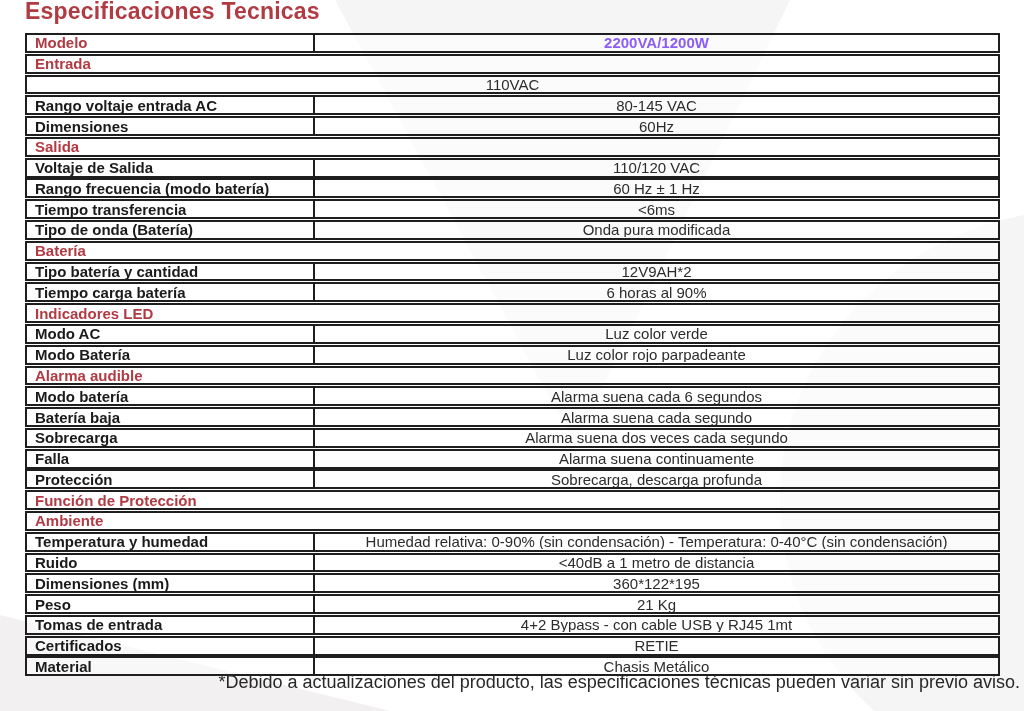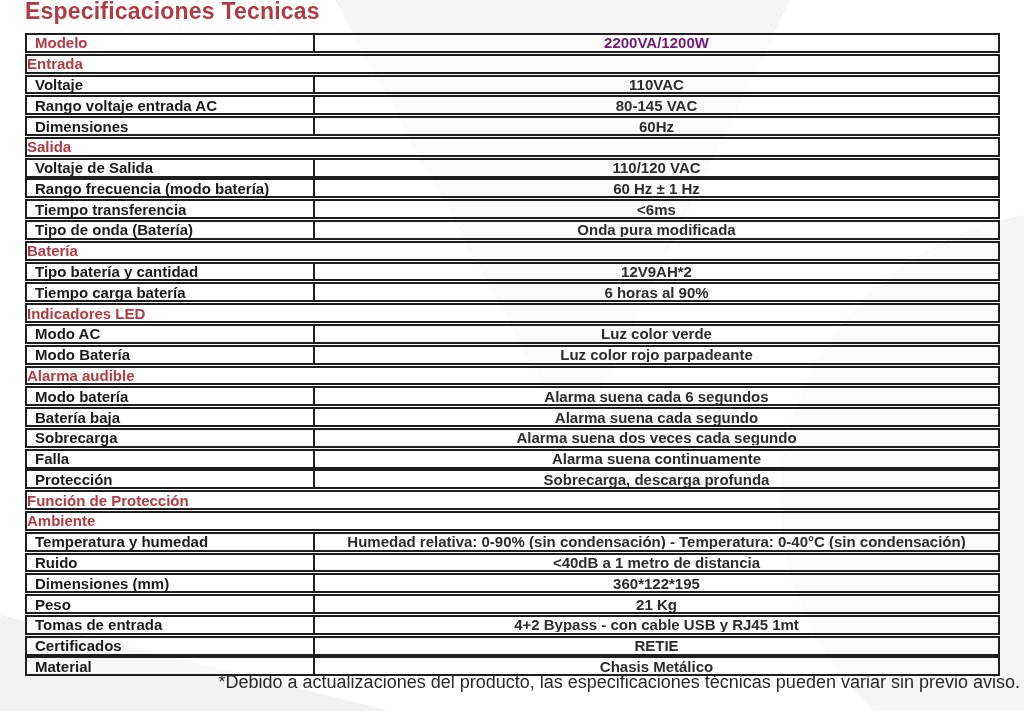--- a/index.html
+++ b/index.html
@@ -17,34 +17,34 @@
     color:#b13b43;
   }
   
   #spec-table{position:absolute;left:25px;top:33px;width:975px;z-index:1;}
   .t-row{
     box-sizing:border-box;height:19.9px;margin-bottom:.9px;
     border:2px solid #1e1e1e;background:rgba(255,255,255,.55);
     display:flex;align-items:center;font-size:15px;line-height:1;
   }
   .t-row.section{
-    color:#b13b43;font-weight:700;
+    color:#b13b43;font-weight:700;padding-left:8px;
   }
   .t-label{
     box-sizing:border-box;width:288px;align-self:stretch;
     display:flex;align-items:center;padding-left:8px;
     border-right:2px solid #1e1e1e;
     font-weight:700;color:#1a1a1a;white-space:nowrap;overflow:hidden;
   }
   .t-label.red{color:#b13b43;}
   .t-value{
-    flex:1;text-align:center;color:#2c2c2c;font-weight:700;
+    flex:1;text-align:center;color:#2c2c2c;font-weight:400;
     white-space:nowrap;overflow:hidden;
   }
-  .t-value.bold{font-weight:700;color:#701a75;}
+  .t-value.bold{font-weight:700;color:#8b5cf6;}
   
   #footer-note{
     position:absolute;right:4px;top:672px;z-index:2;
     font-size:18px;color:#282828;
   }
 </style>
 </head>
 <body>
 
 <svg id="watermark" viewBox="0 0 1024 711" xmlns="http://www.w3.org/2000/svg" aria-hidden="true">
@@ -57,21 +57,20 @@
 
 <div id="spec-table">
     <div class="t-row">
       <span class="t-label red">Modelo</span>
       <span class="t-value bold">2200VA/1200W</span>
     </div>
     <div class="t-row section">
       <span>Entrada</span>
     </div>
     <div class="t-row">
-      <span class="t-label">Voltaje</span>
       <span class="t-value">110VAC</span>
     </div>
     <div class="t-row">
       <span class="t-label">Rango voltaje entrada AC</span>
       <span class="t-value">80-145 VAC</span>
     </div>
     <div class="t-row">
       <span class="t-label">Dimensiones</span>
       <span class="t-value">60Hz</span>
     </div>

